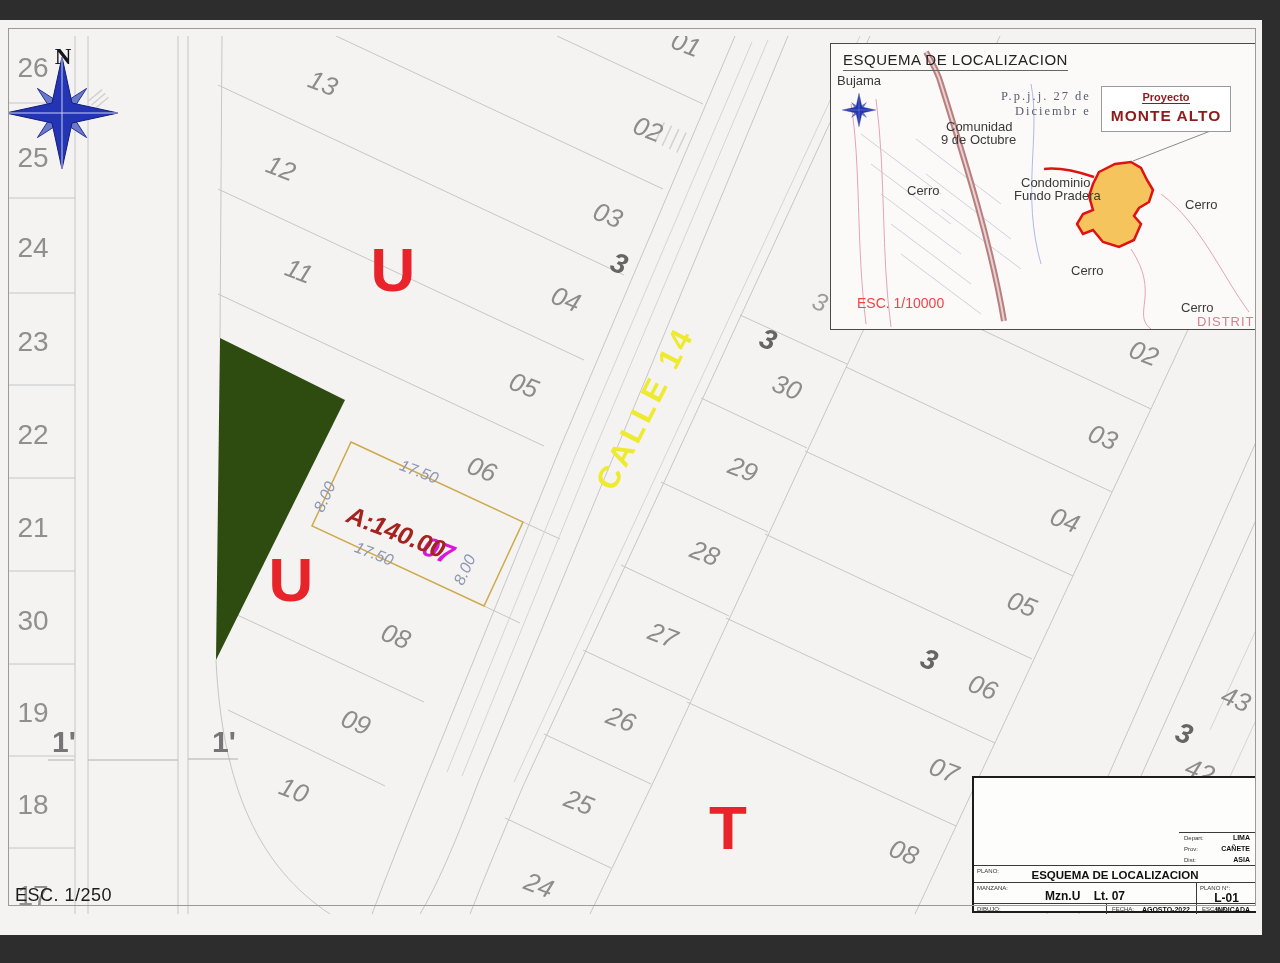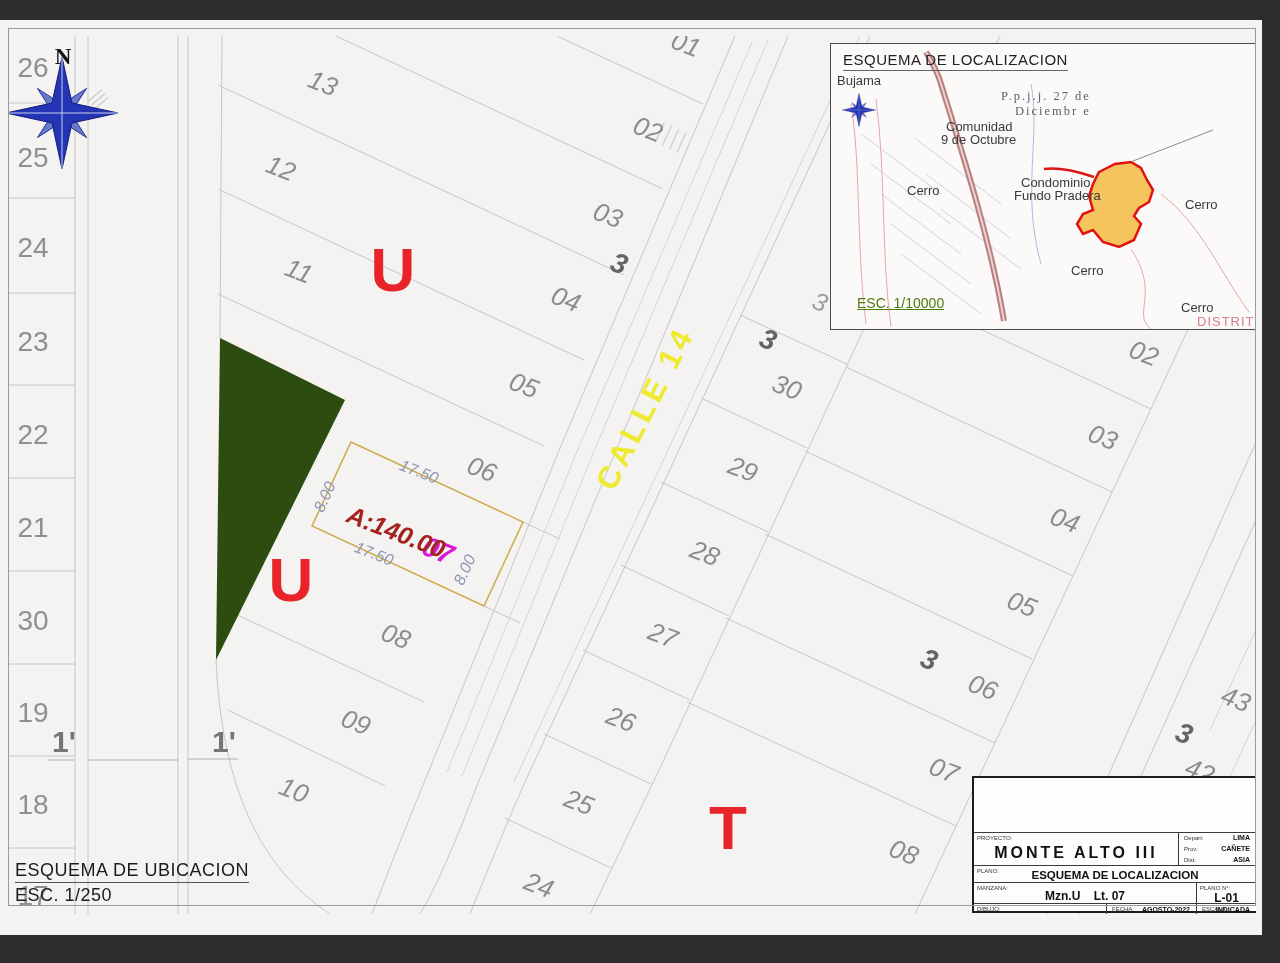--- a/index.html
+++ b/index.html
@@ -27,21 +27,21 @@
   
   .foot{position:absolute;color:#1c1c1c;font-size:18px;letter-spacing:.5px;}
   .foot.u{border-bottom:1px solid #555;padding-bottom:1px;}
   
   #inset{position:absolute;left:830px;top:35px;width:428px;height:285px;background:#fbfaf8;
          border:1.5px solid #4a4a4a;overflow:hidden;}
   #inset-title{position:absolute;left:12px;top:7px;font-size:15px;color:#222;
                border-bottom:1px solid #666;padding-bottom:2px;letter-spacing:.5px;}
   .il{position:absolute;font-size:13px;color:#3a3a3a;line-height:1.1;white-space:nowrap;}
   .iserif{font-family:"Liberation Serif",serif;color:#5a5f6e;font-size:12.5px;letter-spacing:2px;}
-  .iscale{font-size:14px;color:#4d7c0f;text-decoration:underline;}
+  .iscale{font-size:14px;color:#ef4444;}
   .ipink{color:#d6808f;letter-spacing:1px;}
   #proj-box{position:absolute;left:270px;top:42px;width:128px;height:44px;background:#fff;
             border:1px solid #9a9a9a;text-align:center;}
   #proj-box .p1{display:inline-block;margin-top:4px;font-size:11px;font-weight:bold;color:#8e1b1b;
                 border-bottom:1px solid #8e1b1b;}
   #proj-box .p2{font-size:15.5px;font-weight:bold;color:#8e1b1b;letter-spacing:1px;margin-top:2px;}
   
   #tblock{position:absolute;left:972px;top:768px;width:286px;height:137px;background:#fdfdfc;
           border:2px solid #1c1c1c;box-sizing:border-box;font-family:"Liberation Sans",sans-serif;}
   .tb-cell{position:absolute;box-sizing:border-box;border-color:#3a3a3a;}
@@ -162,21 +162,20 @@
         <span class="ml lot" style="left: 1022px; top: 596px; transform: translate(-50%, -50%) rotate(21deg);">05</span>
         <span class="ml lot" style="left: 983px; top: 679px; transform: translate(-50%, -50%) rotate(21deg);">06</span>
         <span class="ml lot" style="left: 944px; top: 762px; transform: translate(-50%, -50%) rotate(21deg);">07</span>
         <span class="ml lot" style="left: 904px; top: 844px; transform: translate(-50%, -50%) rotate(21deg);">08</span>
         <span class="ml lot" style="left: 1236px; top: 691px; transform: translate(-50%, -50%) rotate(21deg);">43</span>
         <span class="ml lot" style="left: 1200px; top: 763px; transform: translate(-50%, -50%) rotate(21deg);">42</span>
         <span class="ml sec" style="left: 64px; top: 734px; transform: translate(-50%, -50%) rotate(0deg);">1'</span>
         <span class="ml sec" style="left: 224px; top: 734px; transform: translate(-50%, -50%) rotate(0deg);">1'</span>
       </div>
 
-<div class="foot u" style="left:15px;top:852px;">ESQUEMA DE UBICACION</div>
 <div class="foot" style="left:15px;top:877px;">ESC. 1/250</div>
 
 <div id="inset">
   <svg width="428" height="285" viewBox="0 0 428 285" style="position:absolute;left:0;top:0;">
     <g stroke="#e4a6b2" stroke-width="1" fill="none">
       <path d="M20,60 C30,120 25,200 35,280"></path>
       <path d="M45,55 C55,130 50,210 60,283"></path>
       <path d="M330,150 C370,180 390,230 418,268"></path>
       <path d="M300,205 C330,250 300,270 320,285"></path>
     </g>
@@ -202,28 +201,28 @@
           <span class="il " style="left: 110px; top: 89px;">9 de Octubre</span>
           <span class="il " style="left: 76px; top: 140px;">Cerro</span>
           <span class="il " style="left: 190px; top: 132px;">Condominio</span>
           <span class="il " style="left: 183px; top: 145px;">Fundo Pradera</span>
           <span class="il " style="left: 354px; top: 154px;">Cerro</span>
           <span class="il " style="left: 240px; top: 220px;">Cerro</span>
           <span class="il " style="left: 350px; top: 257px;">Cerro</span>
           <span class="il iscale" style="left: 26px; top: 252px;">ESC. 1/10000</span>
           <span class="il ipink" style="left: 366px; top: 271px;">DISTRITO  D</span>
         </div>
+  <div id="proj-box">
+    <span class="p1">Proyecto</span>
+    <div class="p2">MONTE ALTO</div>
+  </div>
 </div>
 
 <div id="tblock">
 
-  <div class="tb-cell" style="left:0;top:54px;width:205px;height:33px;border-top:1px solid #3a3a3a;border-right:1px solid #3a3a3a;">
-    <span class="tb-lab">PROYECTO:</span>
-    <div class="tb-val" style="margin-top:11px;font-size:16px;letter-spacing:3px;">MONTE ALTO III</div>
-  </div>
   <div class="tb-cell" style="left:205px;top:54px;width:77px;height:33px;border-top:1px solid #3a3a3a;">
     <div class="mini-row" style="top:0;">
       <span class="mini-lab">Depart:</span>
       <span class="mini-val">LIMA</span>
     </div>
     <div class="mini-row" style="top:11px;">
       <span class="mini-lab">Prov:</span>
       <span class="mini-val">CAÑETE</span>
     </div>
     <div class="mini-row" style="top:22px;">

